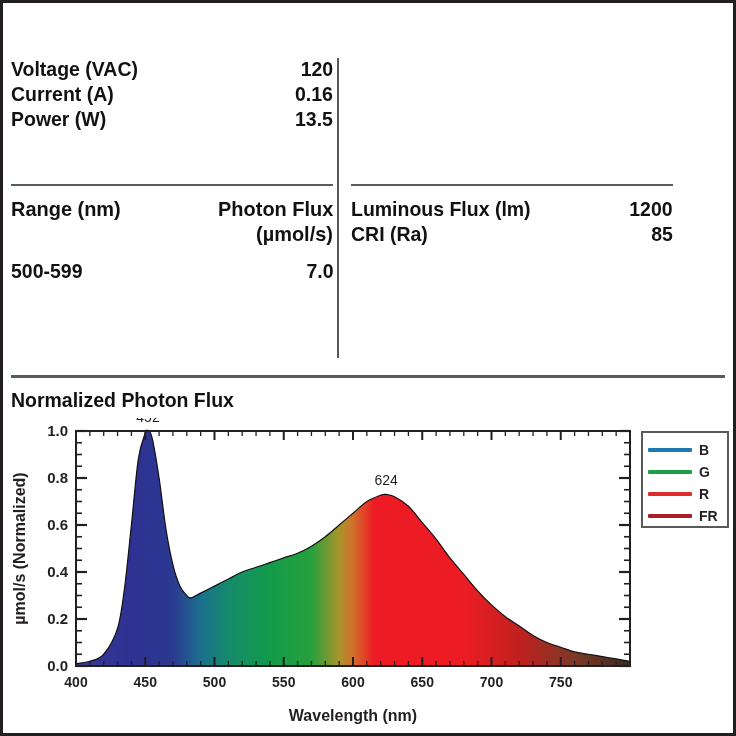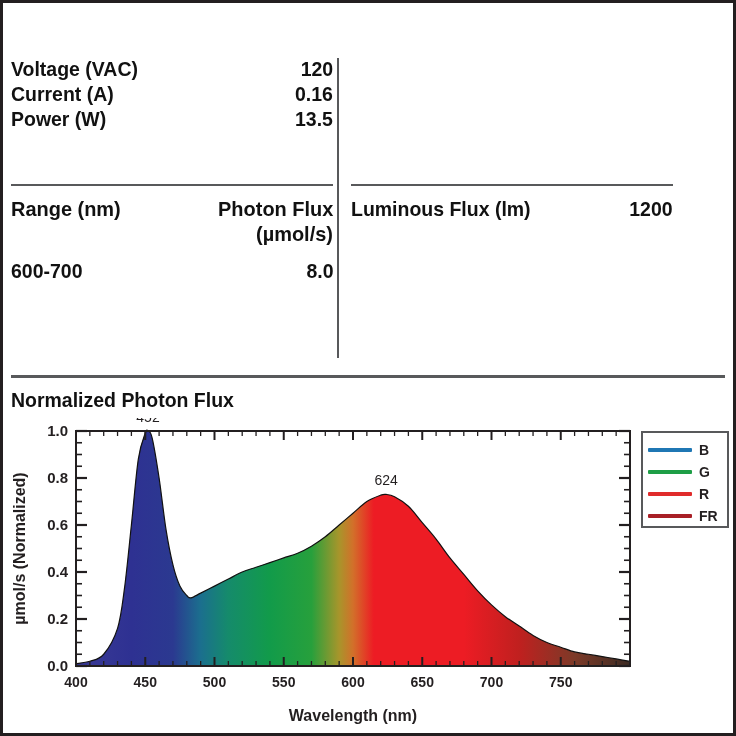--- a/index.html
+++ b/index.html
@@ -168,37 +168,41 @@
         <div class="row hdr-row">
           <span class="label">Range (nm)</span>
           <span class="value">Photon Flux</span>
         </div>
         <div class="row hdr-row">
           <span class="label"></span>
           <span class="value">(µmol/s)</span>
         </div>
         <div class="spacer"></div>
         <div class="row">
-          <span class="label">600-700</span>
-          <span class="value">8.0</span>
+          <span class="label">500-599</span>
+          <span class="value">7.0</span>
         </div>
       </div>
 
     </div>
 
     <div class="col col-right">
 
       <div class="block block-top">
       </div>
 
       <div class="block block-bottom">
         <div class="hrule"></div>
         <div class="row">
           <span class="label">Luminous Flux (lm)</span>
           <span class="value">1200</span>
+        </div>
+        <div class="row">
+          <span class="label">CRI (Ra)</span>
+          <span class="value">85</span>
         </div>
       </div>
 
     </div>
   </div>
 
   <div class="fullrule"></div>
 
   <div class="chart-title">Normalized Photon Flux</div>
 

